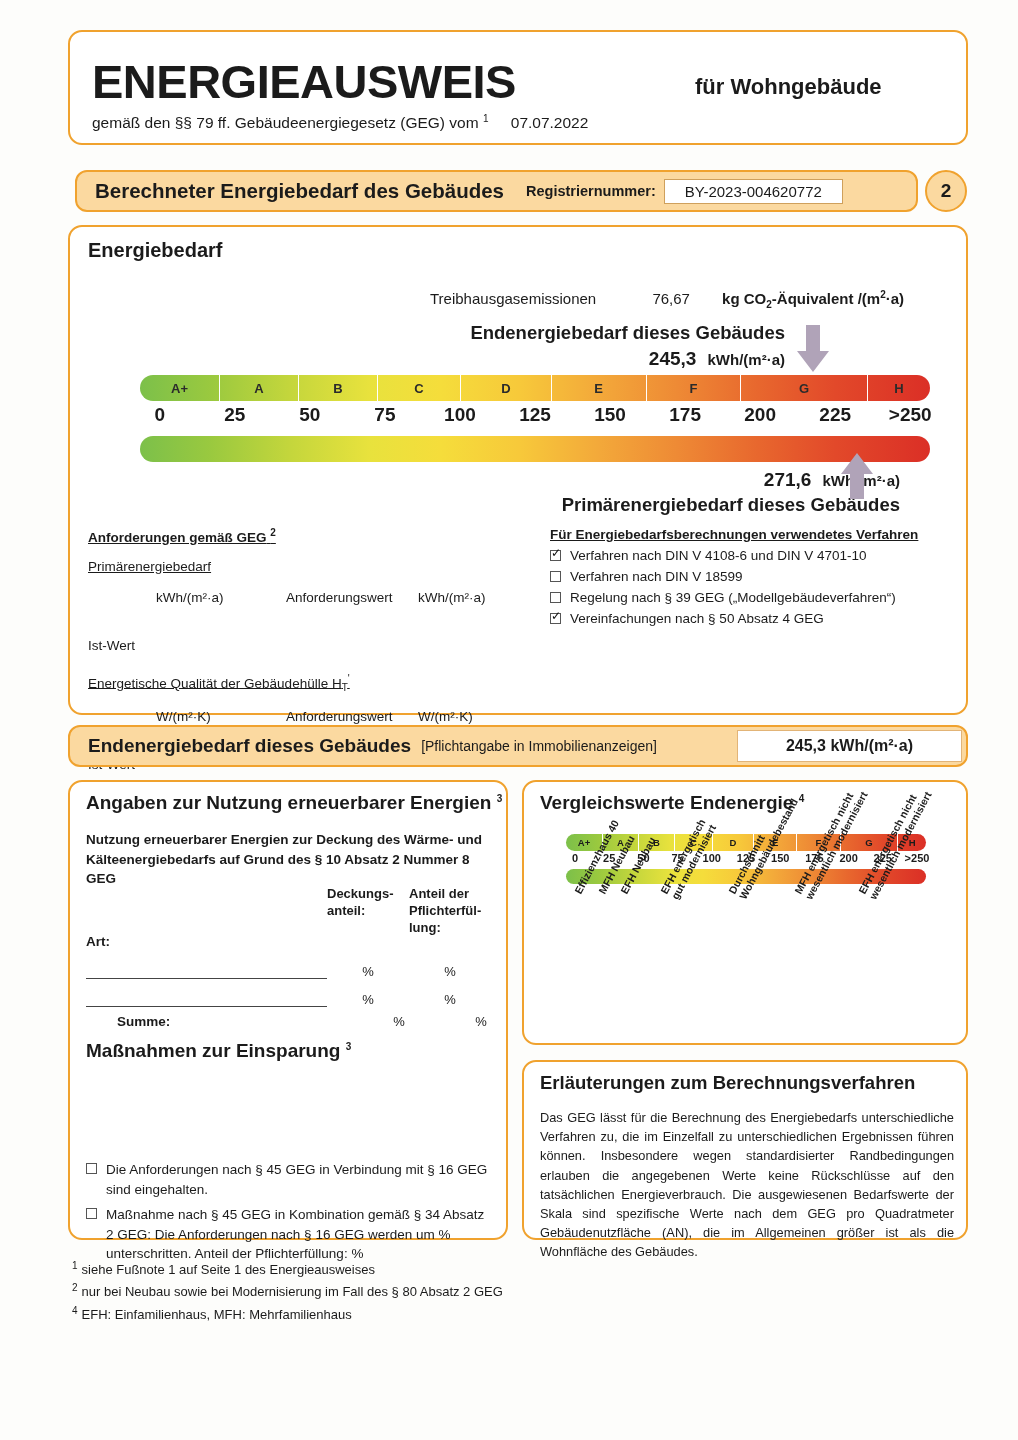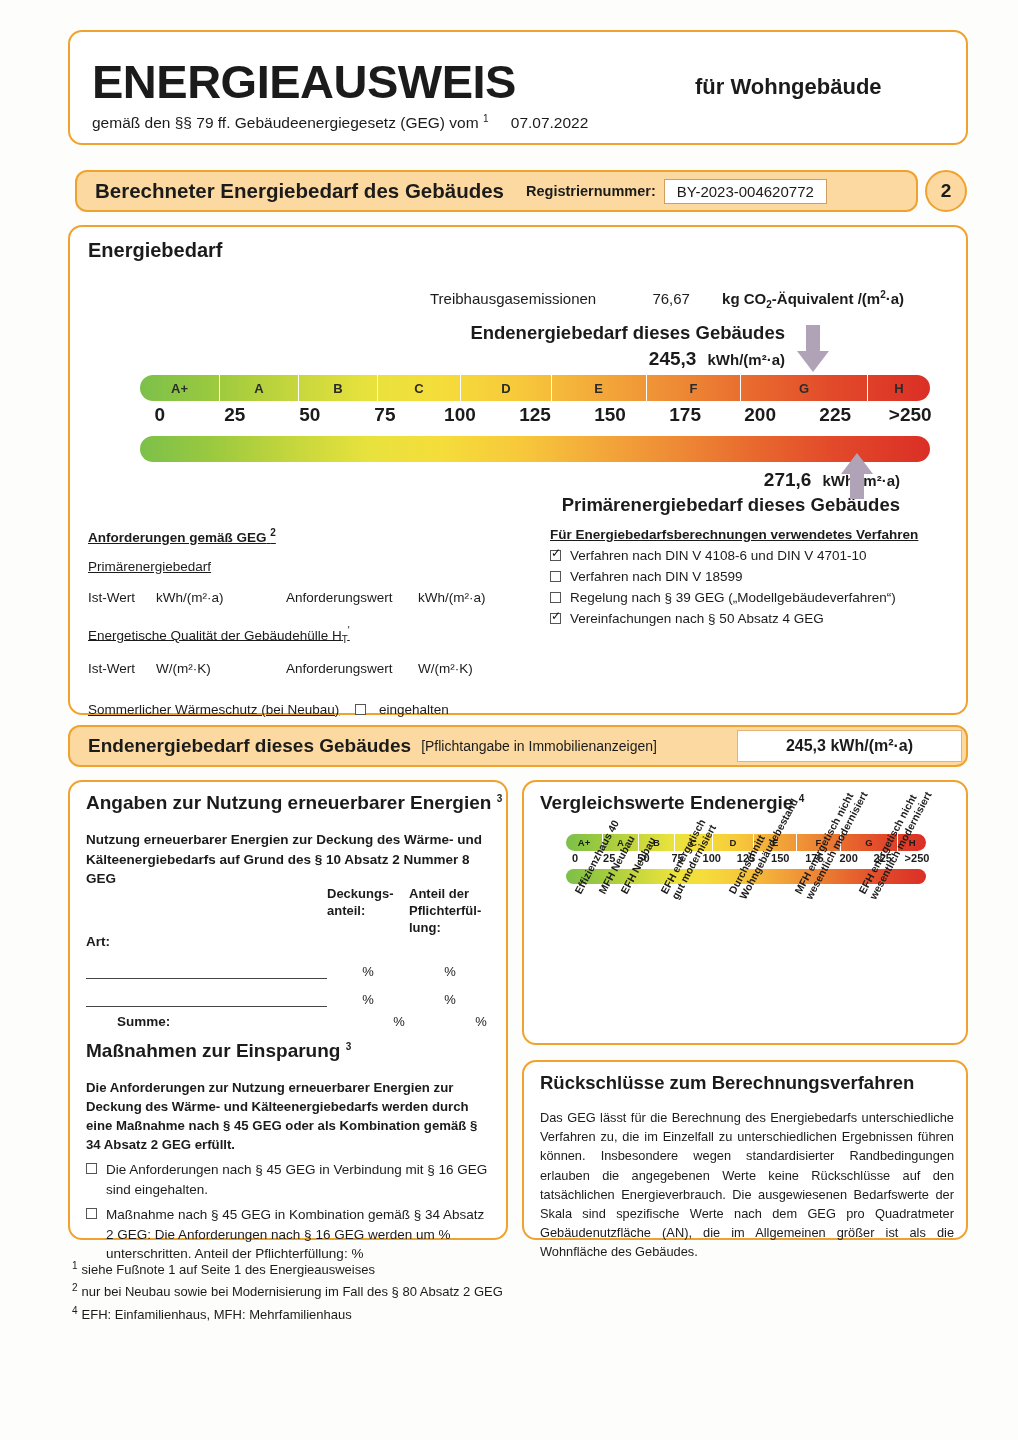--- a/index.html
+++ b/index.html
@@ -45,21 +45,21 @@
   }
   #title-law sup { font-size:10px; }
   #title-date { margin-left:18px; }
 
   
   #sec2-bar { left:75px; top:170px; width:843px; height:42px; }
   #sec2-title { font-size:20.5px; font-weight:bold; margin-left:18px; white-space:nowrap; }
   #sec2-reg-label { font-size:14.5px; font-weight:bold; margin-left:22px; white-space:nowrap; }
   #sec2-reg-value {
     margin-left:8px; background:#fff; border:1px solid #cfa05c;
-    padding:3px 12px; font-size:15px; white-space:nowrap;
+    padding:3px 20px; font-size:15px; white-space:nowrap;
   }
   #sec2-num-circle {
     position:absolute; left:925px; top:170px; width:42px; height:42px;
     border-radius:50%; background:#fbd9a0; border:2.5px solid #f0a22e;
     display:flex; align-items:center; justify-content:center;
     font-size:19px; font-weight:bold;
   }
 
   
   #bedarf-box { left:68px; top:225px; width:900px; height:490px; }
@@ -122,21 +122,21 @@
   #prim-value { font-size:19px; }
   #prim-unit { font-size:15px; margin-left:6px; }
 
   
   .col-left { position:absolute; left:18px; top:300px; width:420px; font-size:13.5px; }
   .col-right { position:absolute; left:480px; top:300px; width:400px; font-size:13.5px; }
   .u { text-decoration:underline; }
   .b { font-weight:bold; }
   .row-line { margin-top:16px; }
   .lbl-row { display:flex; white-space:nowrap; }
-  .lbl-row .c1 { width:68px; }
+  .lbl-row .c1 { width:68px;margin-top:48px; }
   .lbl-row .c2 { width:130px; }
   .lbl-row .c3 { width:132px; }
   .chk {
     display:inline-block; width:11px; height:11px; border:1.2px solid #555;
     margin-right:9px; position:relative; top:1px; background:#fff;
   }
   .chk.on::after {
     content:"✓"; position:absolute; left:0px; top:-5px;
     font-size:12px; color:#111;
   }
@@ -361,21 +361,20 @@
       <span class="pc">%</span>
       <span class="pc">%</span>
     </div>
     <div id="ern-sum" style="top:232px;margin-left:31px;">
       <span class="lab">Summe:</span>
       <span class="pc">%</span>
       <span class="pc">%</span>
     </div>
 
     <div id="mass-title"><span>Maßnahmen zur Einsparung</span> <sup>3</sup></div>
-    <div id="mass-desc">Die Anforderungen zur Nutzung erneuerbarer Energien zur Deckung des Wärme- und Kälteenergiebedarfs werden durch eine Maßnahme nach § 45 GEG oder als Kombination gemäß § 34 Absatz 2 GEG erfüllt.</div>
 
     <div class="mass-item" style="top:378px;">
       <span class="chk"></span>
       <span class="txt">Die Anforderungen nach § 45 GEG in Verbindung mit § 16 GEG sind eingehalten.</span>
     </div>
     <div class="mass-item" style="top:423px;">
       <span class="chk"></span>
       <span class="txt">Maßnahme nach § 45 GEG in Kombination gemäß § 34 Absatz 2 GEG: Die Anforderungen nach § 16 GEG werden um          % unterschritten. Anteil der Pflichterfüllung:          %</span>
     </div>
   </div>
@@ -418,21 +417,21 @@
 Wohngebäudebestand</div>
           <div class="vlabel" style="left: 226px; top: 6px;">MFH energetisch nicht
 wesentlich modernisiert</div>
           <div class="vlabel" style="left: 290px; top: 6px;">EFH energetisch nicht
 wesentlich modernisiert</div>
         </div>
     </div>
   </div>
 
   <div class="obox" id="erl-box">
-    <div id="erl-title">Rückschlüsse zum Berechnungsverfahren</div>
+    <div id="erl-title">Erläuterungen zum Berechnungsverfahren</div>
     <div id="erl-text">Das GEG lässt für die Berechnung des Energiebedarfs unterschiedliche Verfahren zu, die im Einzelfall zu unterschiedlichen Ergebnissen führen können. Insbesondere wegen standardisierter Randbedingungen erlauben die angegebenen Werte keine Rückschlüsse auf den tatsächlichen Energieverbrauch. Die ausgewiesenen Bedarfswerte der Skala sind spezifische Werte nach dem GEG pro Quadratmeter Gebäudenutzfläche (AN), die im Allgemeinen größer ist als die Wohnfläche des Gebäudes.</div>
   </div>
 
   <div id="footnotes">
       <div><sup>1</sup><span>siehe Fußnote 1 auf Seite 1 des Energieausweises</span></div>
       <div><sup>2</sup><span>nur bei Neubau sowie bei Modernisierung im Fall des § 80 Absatz 2 GEG</span></div>
       <div><sup>4</sup><span>EFH: Einfamilienhaus, MFH: Mehrfamilienhaus</span></div>
     </div>
 </div>
 

